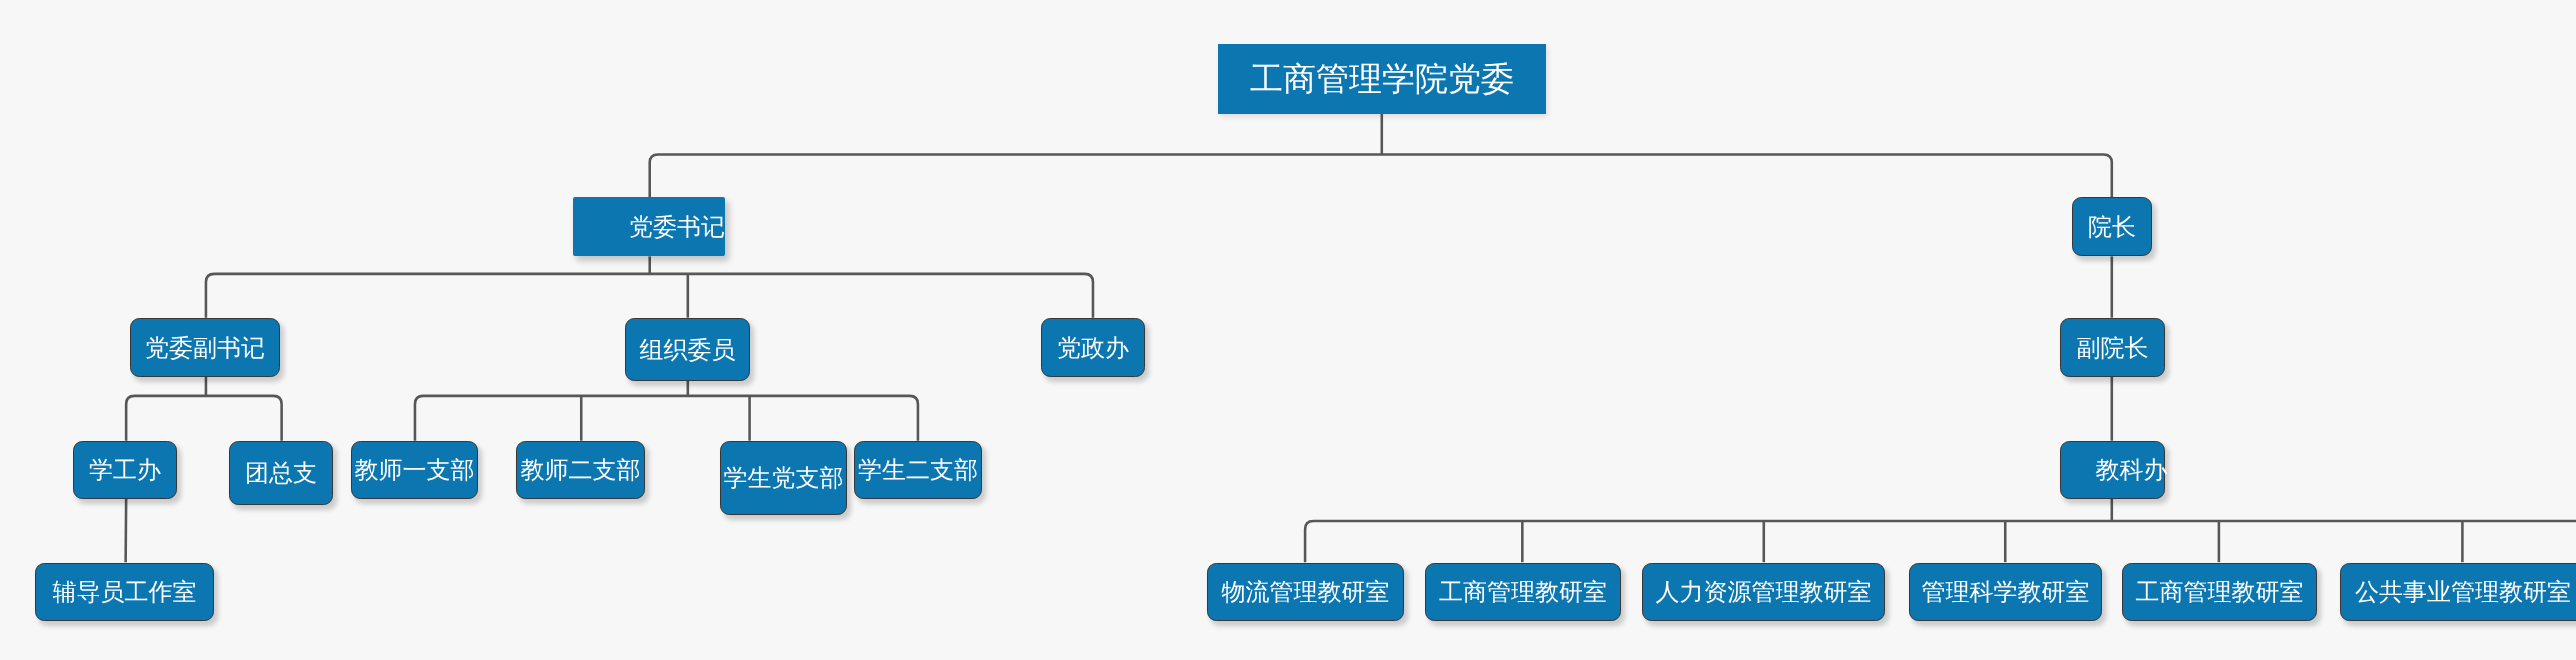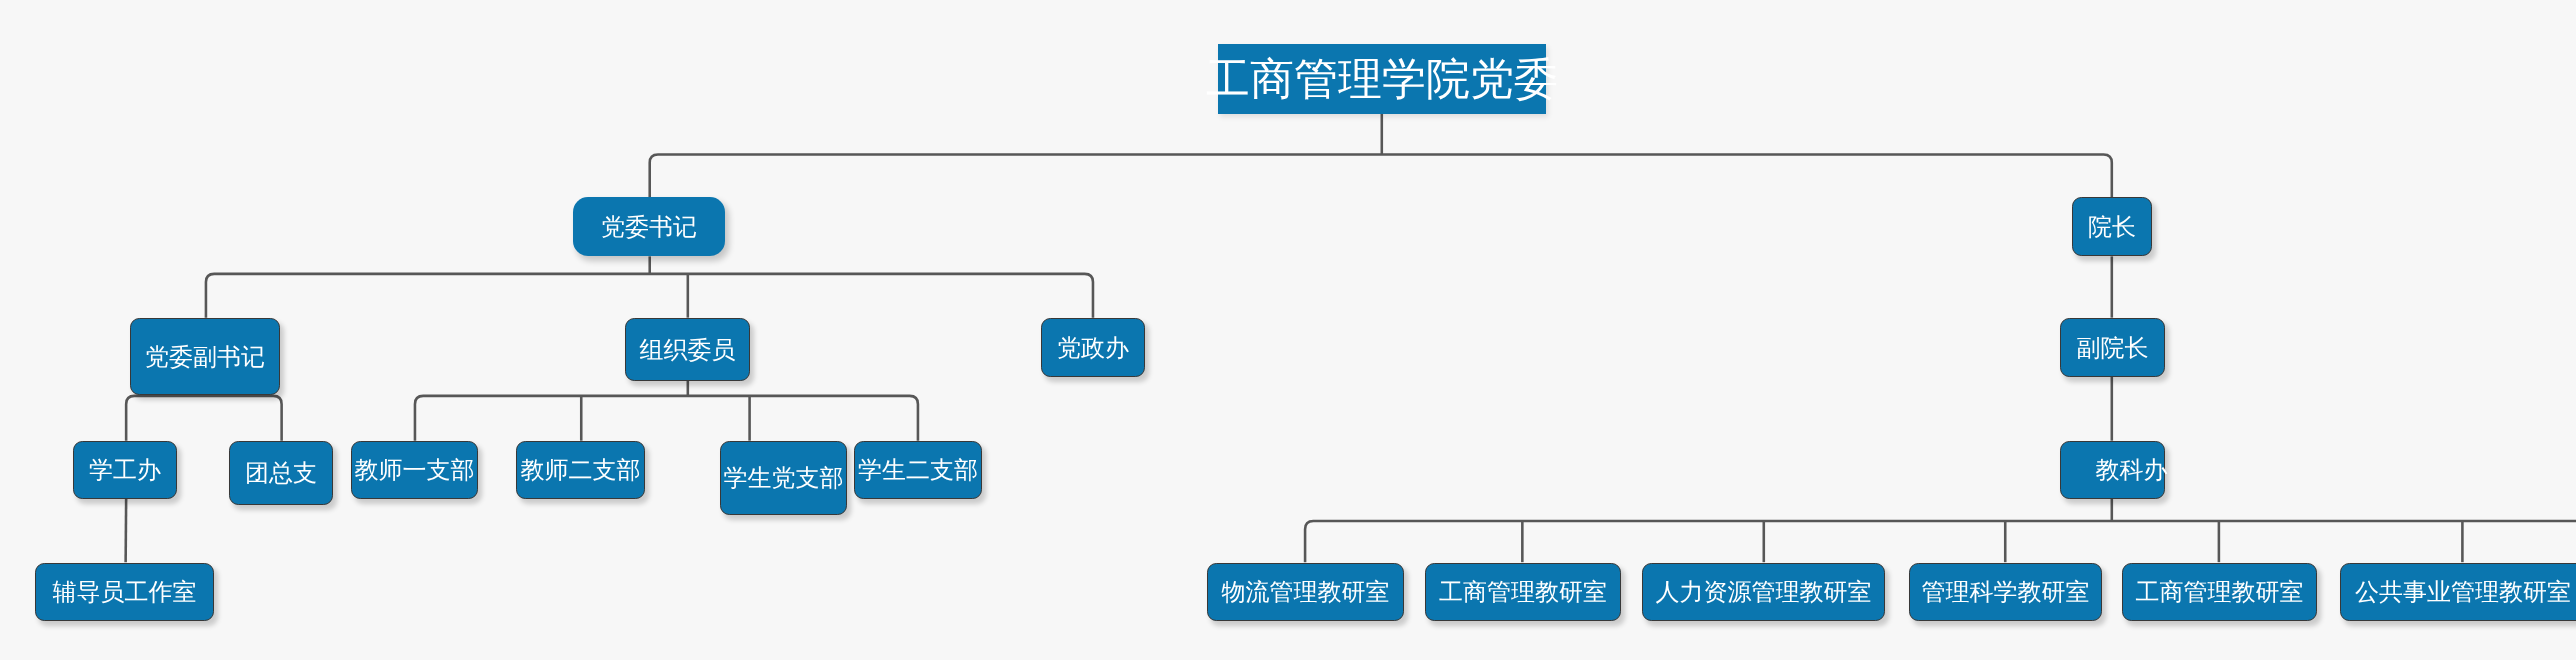--- a/index.html
+++ b/index.html
@@ -38,26 +38,27 @@
     justify-content: center;
     box-sizing: border-box;
     background: var(--blue, #0b76af);
     color: var(--text, #ffffff);
     white-space: nowrap;
     font-size: 24px;
   }
   .node span { display: block; }
   .node.root {
     border-radius: 0;
-    font-size: 44px;
+    font-size: 33px;
     box-shadow: 2.1px 3.1px 5.2px rgba(0,0,0,0.10);
   }
   .node.plain {
-    border-radius: 15px;
+    border-radius: 2px;
     box-shadow: 3.6px 4.6px 6.2px rgba(0,0,0,0.20);
+    justify-content: flex-end;
   }
   .node.outlined {
     border-radius: 9.3px;
     border: 1.5px solid var(--outline, #383838);
     box-shadow: 3.1px 4.1px 5.7px rgba(0,0,0,0.18);
   }
 </style>
 </head>
 <body style="--bg: #f7f7f7; --blue: #0b76af; --text: #ffffff; --outline: #383838; --line: #575757;">
 
@@ -89,21 +90,21 @@
 
 <div class="node root" style="left: 1218px; top: 44px; width: 328px; height: 70px;">
       <span>工商管理学院党委</span>
     </div>
     <div class="node plain" style="left: 573px; top: 197px; width: 152px; height: 59px;">
       <span>党委书记</span>
     </div>
     <div class="node outlined" style="left: 2072px; top: 197px; width: 80px; height: 59px;">
       <span>院长</span>
     </div>
-    <div class="node outlined" style="left: 130px; top: 318px; width: 150px; height: 77px;">
+    <div class="node outlined" style="left: 130px; top: 318px; width: 150px; height: 59px;">
       <span>党委副书记</span>
     </div>
     <div class="node outlined" style="left: 625px; top: 318px; width: 125px; height: 63px;">
       <span>组织委员</span>
     </div>
     <div class="node outlined" style="left: 1041px; top: 318px; width: 104px; height: 59px;">
       <span>党政办</span>
     </div>
     <div class="node outlined" style="left: 2060px; top: 318px; width: 105px; height: 59px;">
       <span>副院长</span>

